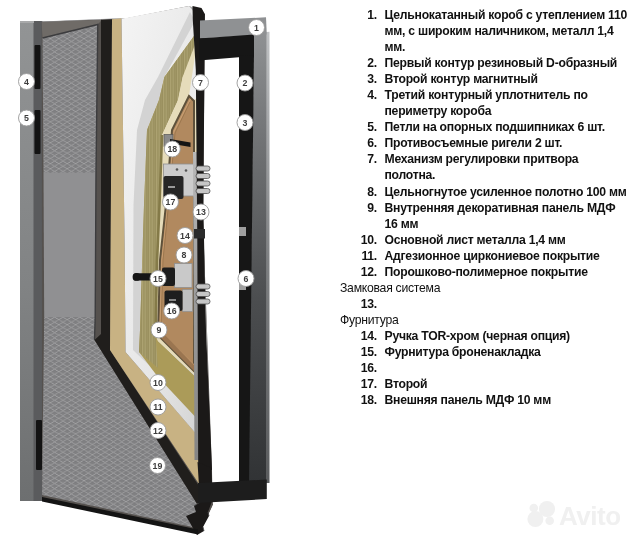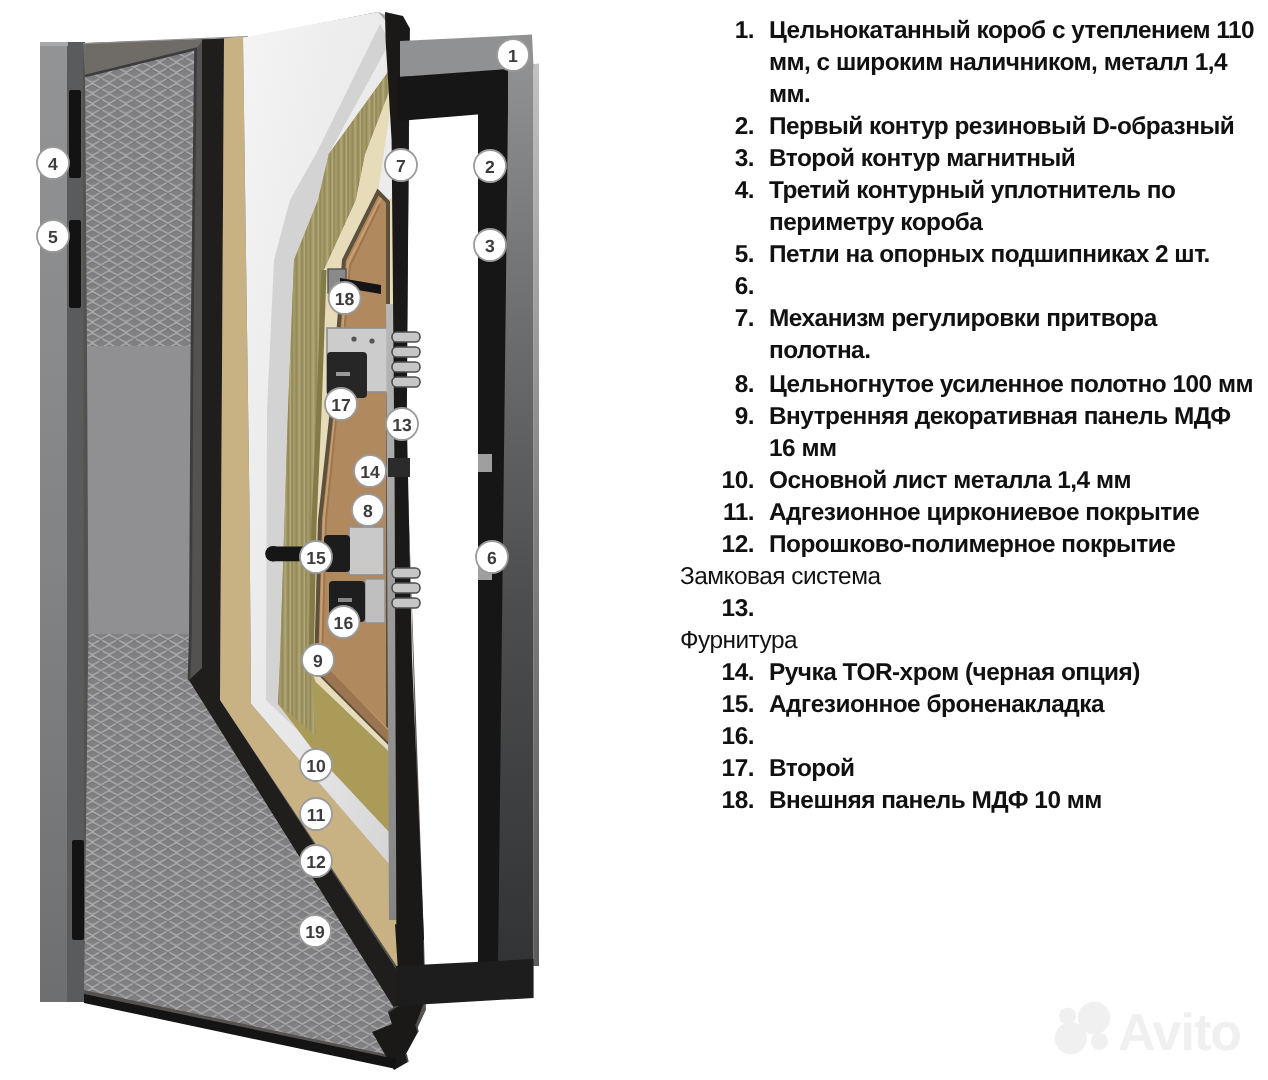--- a/index.html
+++ b/index.html
@@ -251,24 +251,25 @@
   <div class="li">
       <span class="n">3.</span>
       <span class="t">Второй контур магнитный</span>
     </div>
   <div class="li">
       <span class="n">4.</span>
       <span class="t">Третий контурный уплотнитель по<br>периметру короба</span>
     </div>
   <div class="li">
       <span class="n">5.</span>
-      <span class="t">Петли на опорных подшипниках 2 шт.</span>
+      <span class="t">Петли на опорных подшипниках 6 шт.</span>
     </div>
   <div class="li">
       <span class="n">6.</span>
+      <span class="t">Противосъемные ригели 2 шт.</span>
     </div>
   <div class="li">
       <span class="n">7.</span>
       <span class="t">Механизм регулировки притвора<br>полотна.</span>
     </div>
   <div class="li">
       <span class="n">8.</span>
       <span class="t">Цельногнутое усиленное полотно 100 мм</span>
     </div>
   <div class="li">
@@ -291,21 +292,21 @@
   <div class="li">
       <span class="n">13.</span>
     </div>
   <div class="h">Фурнитура</div>
   <div class="li">
       <span class="n">14.</span>
       <span class="t">Ручка TOR-хром (черная опция)</span>
     </div>
   <div class="li">
       <span class="n">15.</span>
-      <span class="t">Адгезионное броненакладка</span>
+      <span class="t">Фурнитура броненакладка</span>
     </div>
   <div class="li">
       <span class="n">16.</span>
     </div>
   <div class="li">
       <span class="n">17.</span>
       <span class="t">Второй</span>
     </div>
   <div class="li">
       <span class="n">18.</span>

